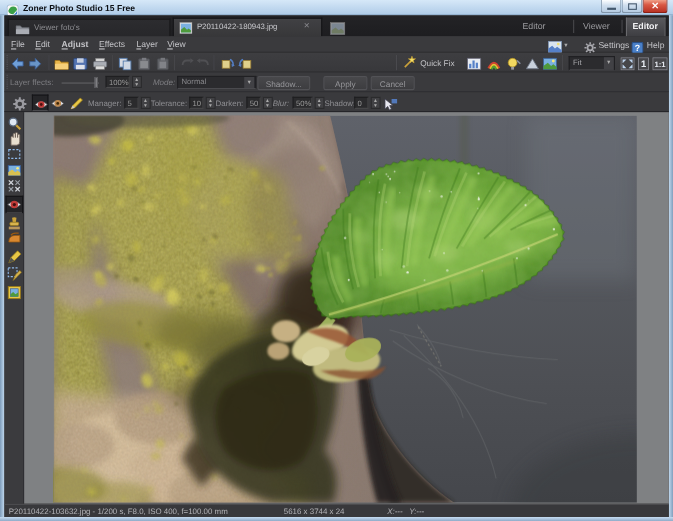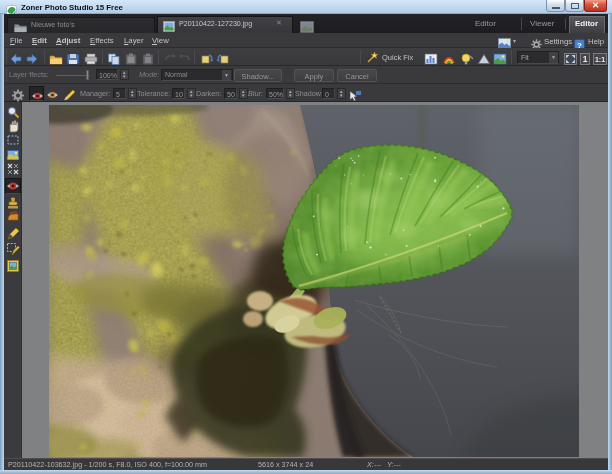--- a/index.html
+++ b/index.html
@@ -19,43 +19,43 @@
 <div style="position:absolute;left:584px;top:0px;width:23px;height:12px;background:linear-gradient(#f0a088,#d95844 40%,#b83224);border:1px solid #8a2015;border-top:none;border-radius:0 0 3px 3px;">
     <div style="position:absolute;left:0;top:0;width:100%;text-align:center;font-size:8.5px;font-weight:bold;color:#fff;line-height:11px;">✕</div>
   </div>
 <div style="position:absolute;left:4px;top:14px;width:604px;height:456px;background:#3a3a3c;"></div>
 <div style="position:absolute;left:4px;top:14px;width:604px;height:19px;background:linear-gradient(#232326,#1d1d20);"></div>
 <div style="position:absolute;left:7px;top:17px;width:148px;height:16px;background:linear-gradient(#2c2c2f,#27272a);border:1px solid #19191b;border-bottom:none;"></div>
 <div style="position:absolute;left:14px;top:19px;width:13px;height:11px;"><svg width="13" height="11" viewBox="0 0 13 11">
       <path d="M0.5,2.5 L4.5,2.5 L6,4 L12.5,4 L12.5,10 L0.5,10 Z" fill="#8a8d94" stroke="#5a5d64" stroke-width="0.6"></path>
       <path d="M0.5,5.5 L12.5,5.5 L12.5,10 L0.5,10 Z" fill="#aaadb4"></path>
     </svg></div>
-<div style="position:absolute;left:31px;top:20px;font-size:7.3px;color:#8e8e92;font-weight:normal;white-space:nowrap;">Nieuwe foto's</div>
+<div style="position:absolute;left:31px;top:20px;font-size:7.3px;color:#8e8e92;font-weight:normal;white-space:nowrap;">Viewer foto's</div>
 <div style="position:absolute;left:157px;top:16px;width:136px;height:17px;background:linear-gradient(#414144,#373739);border:1px solid #151517;border-bottom:none;"></div>
 <div style="position:absolute;left:163px;top:18px;width:12px;height:11px;"><svg width="12" height="11" viewBox="0 0 12 11">
       <rect x="0.5" y="0.5" width="11" height="10" fill="#e8e8e8" stroke="#999" stroke-width="0.6"></rect>
       <rect x="1.5" y="1.5" width="9" height="8" fill="#7ab0e0"></rect>
       <path d="M1.5,7 L4.5,4.5 L7,7 L8.5,5.8 L10.5,7.6 L10.5,9.5 L1.5,9.5 Z" fill="#4e9a3c"></path>
     </svg></div>
-<div style="position:absolute;left:179px;top:19.5px;font-size:7.1px;color:#cacace;font-weight:normal;white-space:nowrap;">P20110422-127230.jpg</div>
+<div style="position:absolute;left:179px;top:19.5px;font-size:7.1px;color:#cacace;font-weight:normal;white-space:nowrap;">P20110422-180943.jpg</div>
 <div style="position:absolute;left:276px;top:18.5px;font-size:7px;color:#8a8a8e;font-weight:normal;white-space:nowrap;">✕</div>
 <div style="position:absolute;left:300px;top:19px;width:14px;height:12px;opacity:0.75;"><svg width="14" height="12" viewBox="0 0 14 12">
       <rect x="0.5" y="0.5" width="13" height="11" fill="#b8bbc0" stroke="#888" stroke-width="0.6"></rect>
       <rect x="1.5" y="1.5" width="11" height="9" fill="#9aa8b8"></rect>
       <path d="M1.5,7.5 L5,5 L8,7.5 L10,6 L12.5,8 L12.5,10.5 L1.5,10.5 Z" fill="#8a9a7a"></path>
     </svg></div>
 <div style="position:absolute;left:475px;top:19px;font-size:8px;color:#9a9a9e;font-weight:normal;white-space:nowrap;">Editor</div>
 <div style="position:absolute;left:521px;top:18px;width:1px;height:12px;background:#47474b;"></div>
 <div style="position:absolute;left:530px;top:19px;font-size:8px;color:#9a9a9e;font-weight:normal;white-space:nowrap;">Viewer</div>
 <div style="position:absolute;left:565px;top:18px;width:1px;height:12px;background:#47474b;"></div>
 <div style="position:absolute;left:569px;top:16px;width:36px;height:17px;background:linear-gradient(#58585c,#3e3e42);border:1px solid #6a6a6e;border-bottom:none;"></div>
 <div style="position:absolute;left:575px;top:19px;font-size:8px;color:#f2f2f4;font-weight:bold;white-space:nowrap;">Editor</div>
 <div style="position:absolute;left:4px;top:33px;width:604px;height:15px;background:#3a3a3d;border-bottom:1px solid #2c2c2f;"></div>
 <div style="position:absolute;left:10px;top:36px;font-size:7.8px;color:#c4c4c8;font-weight:normal;white-space:nowrap;"><u style="text-decoration-thickness:0.5px;">F</u>ile</div>
-<div style="position:absolute;left:32px;top:36px;font-size:7.8px;color:#c4c4c8;font-weight:bold;white-space:nowrap;"><u style="text-decoration-thickness:0.5px;">E</u>dit</div>
+<div style="position:absolute;left:32px;top:36px;font-size:7.8px;color:#c4c4c8;font-weight:normal;white-space:nowrap;"><u style="text-decoration-thickness:0.5px;">E</u>dit</div>
 <div style="position:absolute;left:56px;top:36px;font-size:7.8px;color:#c4c4c8;font-weight:bold;white-space:nowrap;"><u style="text-decoration-thickness:0.5px;">A</u>djust</div>
 <div style="position:absolute;left:90px;top:36px;font-size:7.8px;color:#c4c4c8;font-weight:normal;white-space:nowrap;"><u style="text-decoration-thickness:0.5px;">E</u>ffects</div>
 <div style="position:absolute;left:124px;top:36px;font-size:7.8px;color:#c4c4c8;font-weight:normal;white-space:nowrap;"><u style="text-decoration-thickness:0.5px;">L</u>ayer</div>
 <div style="position:absolute;left:152px;top:36px;font-size:7.8px;color:#c4c4c8;font-weight:normal;white-space:nowrap;"><u style="text-decoration-thickness:0.5px;">V</u>iew</div>
 <div style="position:absolute;left:498px;top:35px;width:13px;height:11px;"><svg width="13" height="11" viewBox="0 0 13 11">
       <rect x="0.5" y="0.5" width="12" height="10" fill="#d8e4f0" stroke="#7a90b0" stroke-width="0.7"></rect>
       <path d="M0.5,7 L4,4.5 L6.5,7 L8.5,5.5 L12.5,8.5 L12.5,10.5 L0.5,10.5 Z" fill="#5580c8"></path>
       <circle cx="9.5" cy="3" r="1.2" fill="#f0e070"></circle>
     </svg></div>
 <div style="position:absolute;left:513px;top:37px;font-size:6px;color:#aaa;font-weight:normal;white-space:nowrap;">▾</div>
@@ -691,12 +691,12 @@
       <circle cx="354.6" cy="125.1" r="1.0" fill="#fff" opacity="0.41"></circle>
       <circle cx="352.4" cy="73.6" r="1.1" fill="#fff" opacity="0.56"></circle>
       <circle cx="298.4" cy="121.9" r="0.6" fill="#fff" opacity="0.51"></circle>
       <circle cx="361.1" cy="69.4" r="0.7" fill="#fff" opacity="0.64"></circle>
       <circle cx="302.2" cy="53.4" r="0.9" fill="#fff" opacity="0.46"></circle>
       <circle cx="303.8" cy="55.4" r="0.6" fill="#fff" opacity="0.82"></circle>
 </svg></div>
 <div style="position:absolute;left:4px;top:458px;width:604px;height:12px;background:#38383b;border-top:1px solid #4e4e52;"></div>
 <div style="position:absolute;left:8px;top:460px;font-size:7.2px;color:#b4b4b8;font-weight:normal;white-space:nowrap;">P20110422-103632.jpg - 1/200 s, F8.0, ISO 400, f=100.00 mm</div>
 <div style="position:absolute;left:258px;top:460px;font-size:7.2px;color:#b4b4b8;font-weight:normal;white-space:nowrap;">5616 x 3744 x 24</div>
-<div style="position:absolute;left:367px;top:460px;font-size:7.2px;color:#b4b4b8;font-weight:normal;white-space:nowrap;font-style:italic;">X:---&nbsp;&nbsp;&nbsp;Y:---</div>
+<div style="position:absolute;left:352px;top:460px;font-size:7.2px;color:#b4b4b8;font-weight:normal;white-space:nowrap;font-style:italic;">X:---&nbsp;&nbsp;&nbsp;Y:---</div>
 </body></html>

